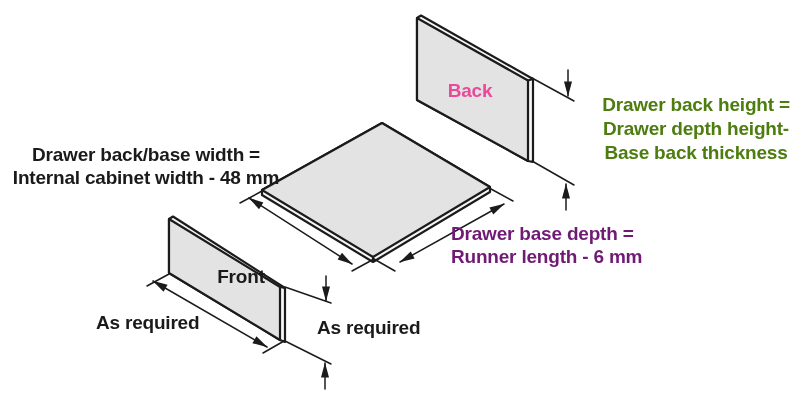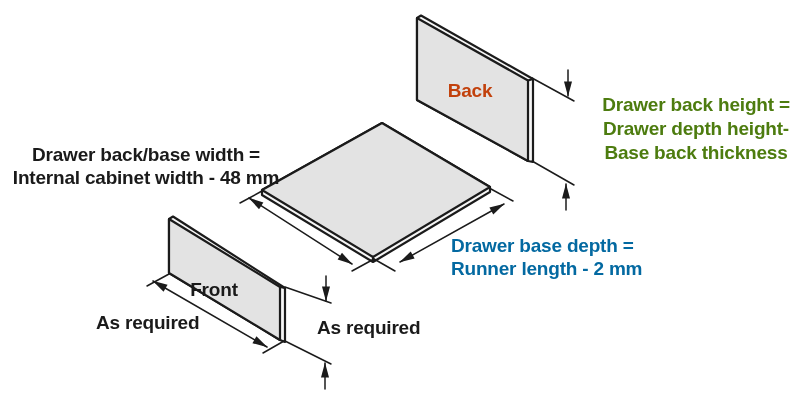--- a/index.html
+++ b/index.html
@@ -94,25 +94,25 @@
     <div>Drawer back/base width =</div>
     <div>Internal cabinet width - 48 mm</div>
   </div>
 
   <div class="label center lh24" style="left: 592px; top: 93px; width: 208px; color: #4d7c0f;">
     <div>Drawer back height =</div>
     <div>Drawer depth height-</div>
     <div>Base back thickness</div>
   </div>
 
-  <div class="label" style="left: 451px; top: 234px; color: #0369a1;">
+  <div class="label" style="left: 451px; top: 222px; color: #701a75;">
     <div>Drawer base depth =</div>
-    <div>Runner length - 2 mm</div>
+    <div>Runner length - 6 mm</div>
   </div>
 
   <div class="label" style="left: 96px; top: 311px; color: rgb(26, 26, 26);">As required</div>
 
   <div class="label" style="left: 317px; top: 316px; color: rgb(26, 26, 26);">As required</div>
 
-  <div class="label center" style="left: 425px; top: 79px; width: 90px; color: #c2410c; text-align: center;">Back</div>
+  <div class="label center" style="left: 425px; top: 79px; width: 90px; color: #ec4899; text-align: center;">Back</div>
 
-  <div class="label center" style="left: 169px; top: 265px; width: 90px; color: rgb(26, 26, 26); margin-top: 13px;">Front</div>
+  <div class="label center" style="left: 196px; top: 265px; width: 90px; color: rgb(26, 26, 26);">Front</div>
 </div>
 
 </body></html>

